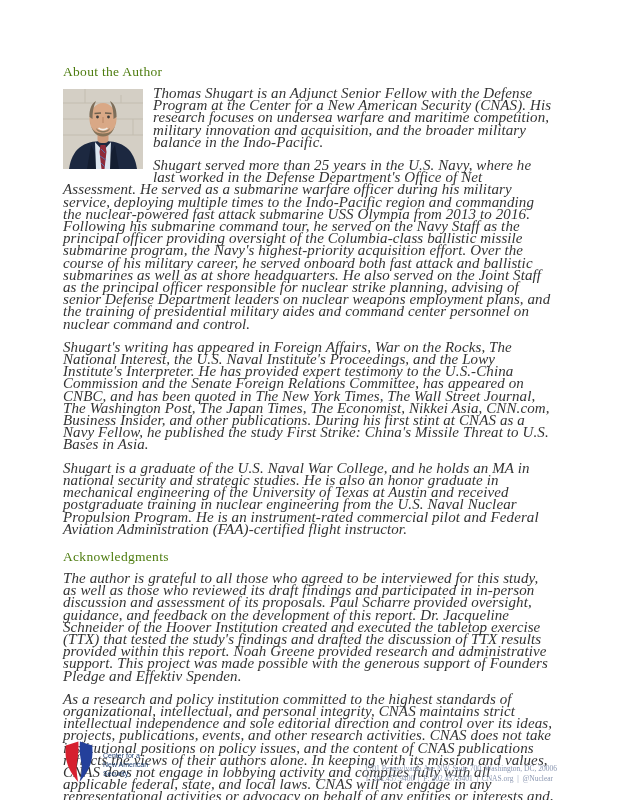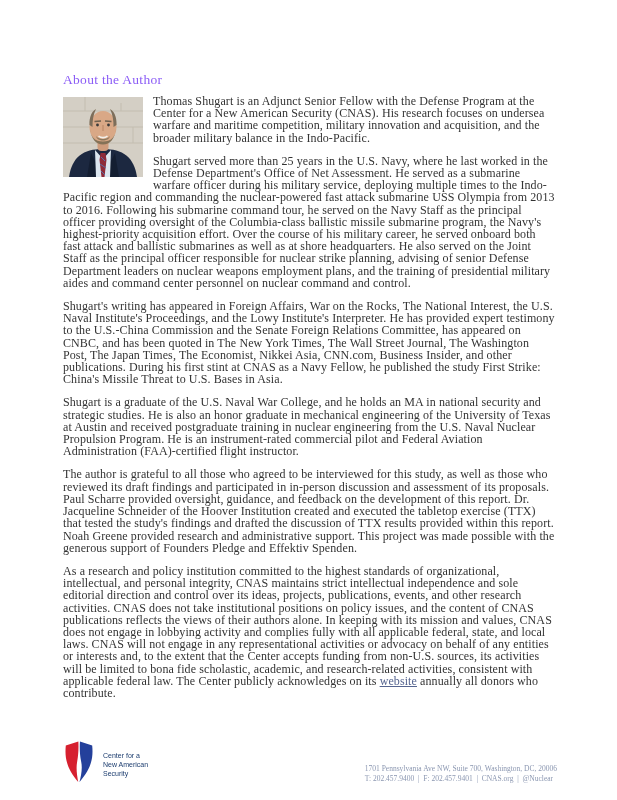--- a/index.html
+++ b/index.html
@@ -11,31 +11,32 @@
   }
   .content {
     position: absolute;
     left: 63px; top: 64px;
     width: 492px;
   }
   .section-heading {
     font-family: "Liberation Serif", serif;
     font-size: 13.5px;
     font-weight: normal;
-    color: #8b5cf6;
+    color: #4d7c0f;
     letter-spacing: 0.3px;
-    margin: 8px 0 7px 0;
+    margin: 0 0 7px 0;
   }
   .section-heading.second { margin-top: 14px; }
   .body-para {
-    font-size: 12px;
+    font-size: 15px;
     line-height: 12.2px;
     color: #333333;
     margin: 0 0 11px 0;
     letter-spacing: 0.1px;
+    font-style: italic;
   }
   .photo-frame {
     float: left;
     width: 80px; height: 80px;
     margin: 2px 10px 3px 0;
     overflow: hidden;
   }
   .photo-frame svg { display: block; }
   .inline-link {
     color: #55648f;
@@ -126,20 +127,21 @@
         <path d="M40 28 L40 34" stroke="#c08f6e" stroke-width="1.4"></path>
       </svg>
     </div>
     <p class="body-para">Thomas Shugart is an Adjunct Senior Fellow with the Defense Program at the Center for a New American Security (CNAS). His research focuses on undersea warfare and maritime competition, military innovation and acquisition, and the broader military balance in the Indo-Pacific.</p>
     <p class="body-para">Shugart served more than 25 years in the U.S. Navy, where he last worked in the Defense Department's Office of Net Assessment. He served as a submarine warfare officer during his military service, deploying multiple times to the Indo-Pacific region and commanding the nuclear-powered fast attack submarine USS Olympia from 2013 to 2016. Following his submarine command tour, he served on the Navy Staff as the principal officer providing oversight of the Columbia-class ballistic missile submarine program, the Navy's highest-priority acquisition effort. Over the course of his military career, he served onboard both fast attack and ballistic submarines as well as at shore headquarters. He also served on the Joint Staff as the principal officer responsible for nuclear strike planning, advising of senior Defense Department leaders on nuclear weapons employment plans, and the training of presidential military aides and command center personnel on nuclear command and control.</p>
   </div>
 
   <p class="body-para">Shugart's writing has appeared in Foreign Affairs, War on the Rocks, The National Interest, the U.S. Naval Institute's Proceedings, and the Lowy Institute's Interpreter. He has provided expert testimony to the U.S.-China Commission and the Senate Foreign Relations Committee, has appeared on CNBC, and has been quoted in The New York Times, The Wall Street Journal, The Washington Post, The Japan Times, The Economist, Nikkei Asia, CNN.com, Business Insider, and other publications. During his first stint at CNAS as a Navy Fellow, he published the study First Strike: China's Missile Threat to U.S. Bases in Asia.</p>
   <p class="body-para">Shugart is a graduate of the U.S. Naval War College, and he holds an MA in national security and strategic studies. He is also an honor graduate in mechanical engineering of the University of Texas at Austin and received postgraduate training in nuclear engineering from the U.S. Naval Nuclear Propulsion Program. He is an instrument-rated commercial pilot and Federal Aviation Administration (FAA)-certified flight instructor.</p>
 
+  <h2 class="section-heading second">Acknowledgments</h2>
 
   <p class="body-para">The author is grateful to all those who agreed to be interviewed for this study, as well as those who reviewed its draft findings and participated in in-person discussion and assessment of its proposals. Paul Scharre provided oversight, guidance, and feedback on the development of this report. Dr. Jacqueline Schneider of the Hoover Institution created and executed the tabletop exercise (TTX) that tested the study's findings and drafted the discussion of TTX results provided within this report. Noah Greene provided research and administrative support. This project was made possible with the generous support of Founders Pledge and Effektiv Spenden.</p>
 
   <p class="body-para"><span>As a research and policy institution committed to the highest standards of organizational, intellectual, and personal integrity, CNAS maintains strict intellectual independence and sole editorial direction and control over its ideas, projects, publications, events, and other research activities. CNAS does not take institutional positions on policy issues, and the content of CNAS publications reflects the views of their authors alone. In keeping with its mission and values, CNAS does not engage in lobbying activity and complies fully with all applicable federal, state, and local laws. CNAS will not engage in any representational activities or advocacy on behalf of any entities or interests and, to the extent that the Center accepts funding from non-U.S. sources, its activities will be limited to bona fide scholastic, academic, and research-related activities, consistent with applicable federal law. The Center publicly acknowledges on its </span><span class="inline-link">website</span><span> annually all donors who contribute.</span></p>
 
 </div>
 
 <div class="footer">
   <div class="logo-block">
     <svg class="logo-shield" viewBox="0 0 40 54">

